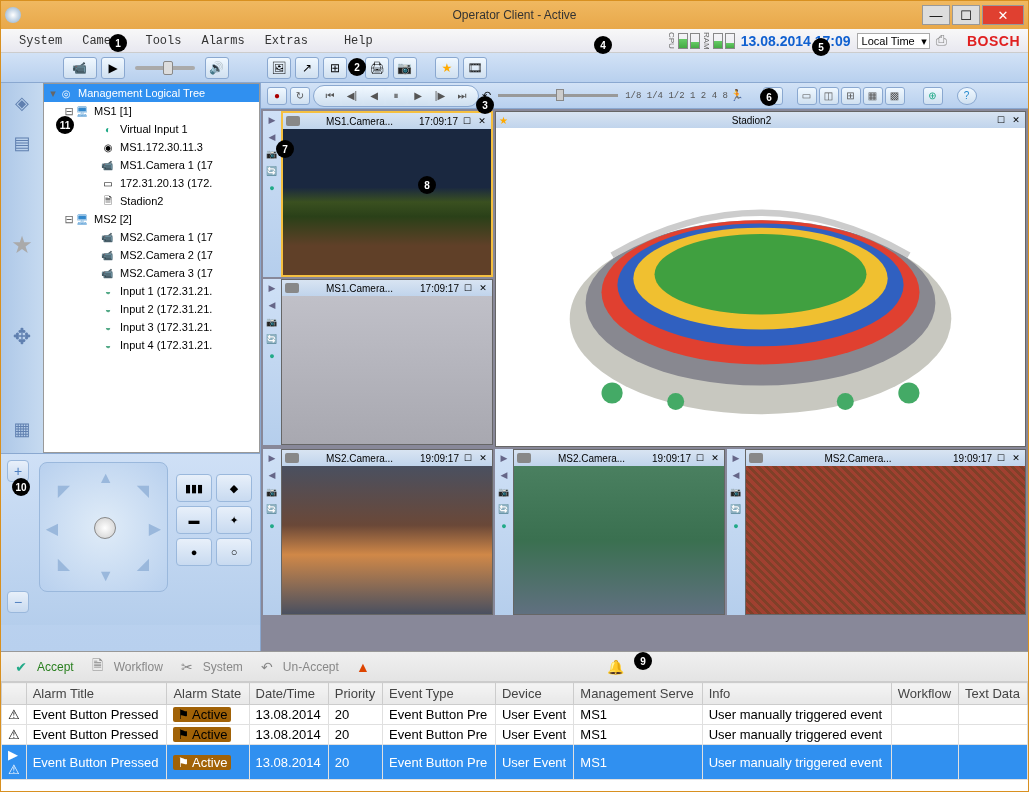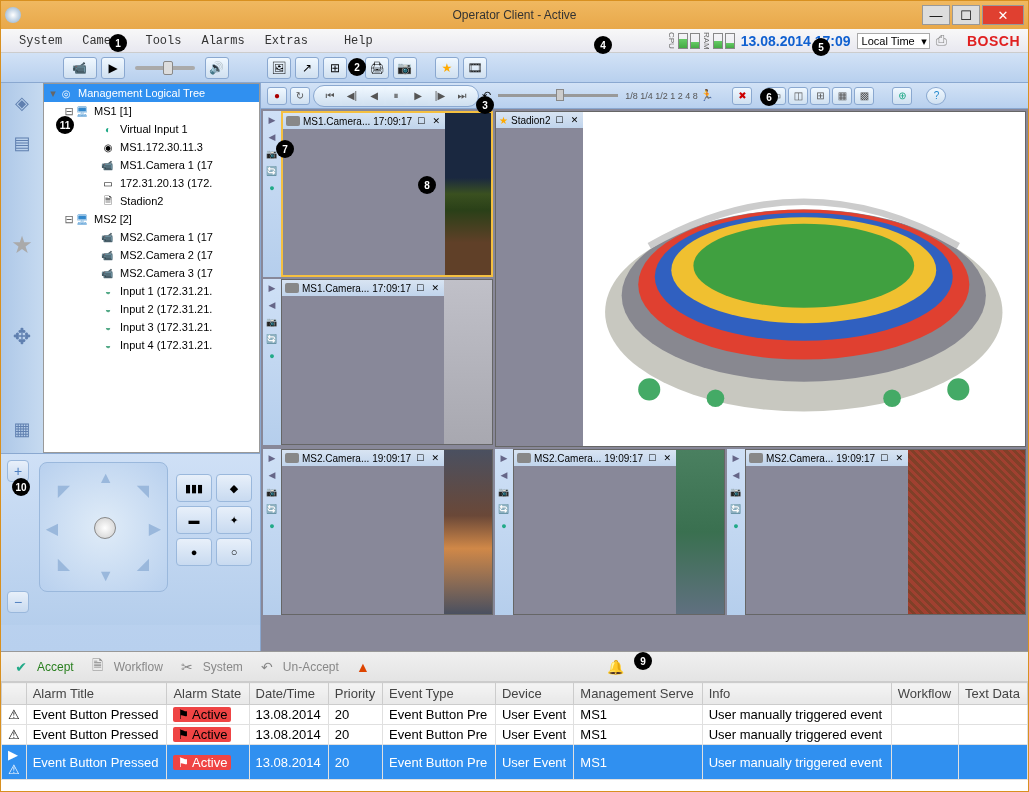--- a/index.html
+++ b/index.html
@@ -37,28 +37,28 @@
 .ptz-center { width: 22px; height: 22px; background: radial-gradient(#fff, #ccc); border: 1px solid #888; border-radius: 50%; position: absolute; left: 54px; top: 54px; }
 .ptz-arrow { position: absolute; color: #9ab8dc; font-size: 16px; }
 .ptz-side-btns { display: grid; grid-template-columns: 36px 36px; grid-template-rows: repeat(4, 28px); gap: 4px; margin-top: 12px; }
 .ptz-btn { background: linear-gradient(#e8f0fa, #c8daf0); border: 1px solid #9ab8dc; border-radius: 4px; display: flex; align-items: center; justify-content: center; font-size: 11px; cursor: pointer; }
 .zoom-btn { position: absolute; width: 22px; height: 22px; background: linear-gradient(#e8f0fa, #c8daf0); border: 1px solid #9ab8dc; border-radius: 4px; display: flex; align-items: center; justify-content: center; font-size: 14px; cursor: pointer; color: #5080c0; }
 .center-col { flex: 1; display: flex; flex-direction: column; overflow: hidden; }
 .playback-bar { height: 26px; display: flex; align-items: center; gap: 3px; padding: 0 6px; background: linear-gradient(#d2e2f6, #b8d0ee); border-bottom: 1px solid #8aa8d0; font-size: 10px; }
 .pb-btn { width: 20px; height: 18px; background: linear-gradient(#f0f8ff, #d0e0f0); border: 1px solid #8aa8d0; border-radius: 3px; display: flex; align-items: center; justify-content: center; cursor: pointer; font-size: 10px; color: #555; }
 .pb-group { display: flex; background: linear-gradient(#f0f8ff, #d0e0f0); border: 1px solid #8aa8d0; border-radius: 12px; padding: 1px 6px; gap: 2px; }
 .speed-slider { width: 120px; height: 3px; background: #999; position: relative; margin: 0 4px; }
-.speed-label { font-size: 9px; color: #555; }
+.speed-label { font-size: 9px; color: #555; font-family: Liberation Mono, monospace; }
 .grid-icons { display: flex; gap: 2px; }
 .camera-grid { flex: 1; background: #889; overflow: hidden; padding: 2px; }
 .cam-row { display: flex; gap: 2px; }
 .cam-panel-wrap { display: flex; }
 .cam-side { width: 18px; background: linear-gradient(#cfe0f6, #b5ceec); display: flex; flex-direction: column; align-items: center; gap: 3px; padding: 2px 0; }
 .cam-side .ci { width: 14px; height: 14px; font-size: 9px; color: #668; display: flex; align-items: center; justify-content: center; }
-.cam-panel { display: flex; flex-direction: row; border: 1px solid #666; text-align: center; }
+.cam-panel { display: flex; flex-direction: column; border: 1px solid #666; text-align: center; }
 .cam-panel.sel { border: 2px solid #f5c040; }
 .cam-header { height: 16px; background: linear-gradient(#d8e4f2, #c0d4ec); display: flex; align-items: center; font-size: 10px; padding: 0 3px; gap: 3px; }
 .cam-header .cam-icon { width: 14px; height: 10px; background: #888; border-radius: 2px; }
 .cam-header .cam-name { flex: 1; overflow: hidden; text-overflow: ellipsis; white-space: nowrap; }
 .cam-header .cam-time { font-size: 10px; }
 .cam-header .cam-close, .cam-header .cam-max { width: 12px; height: 12px; font-size: 9px; display: flex; align-items: center; justify-content: center; cursor: pointer; }
 .cam-body { flex: 1; background: #334; position: relative; overflow: hidden; }
 .stadium-night { background: linear-gradient(#1a2840 0%, #1a2840 40%, #3a5020 50%, #2a4018 60%, #604028 80%); }
 .stadium-3d { background: #fff; }
 .parking { background: linear-gradient(#c0c0c8 0%, #a8a8b0 100%); }
@@ -69,21 +69,21 @@
 .alarm-section { height: 140px; background: #fff; display: flex; flex-direction: column; border-top: 1px solid #999; }
 .alarm-toolbar { height: 30px; background: linear-gradient(#f0f0f0, #e4e4e4); display: flex; align-items: center; gap: 12px; padding: 0 8px; border-bottom: 1px solid #ccc; }
 .alarm-btn { display: flex; align-items: center; gap: 4px; font-size: 12px; color: #888; cursor: pointer; }
 .alarm-btn.accept { color: #2a8020; }
 .alarm-btn .abicon { width: 24px; height: 20px; display: flex; align-items: center; justify-content: center; font-size: 14px; }
 .alarm-table { flex: 1; overflow: auto; }
 .alarm-table table { width: 100%; border-collapse: collapse; font-size: 13px; }
 .alarm-table th { background: linear-gradient(#f4f4f4, #e8e8e8); border: 1px solid #ccc; padding: 3px 6px; font-weight: normal; text-align: left; color: #444; }
 .alarm-table td { border: 1px solid #e0e0e0; padding: 2px 6px; }
 .alarm-table tr.sel td { background: #3090f0; color: #fff; }
-.state-active { background: #ef4444; border-radius: 2px; padding: 0 4px; display: inline-block; }
+.state-active { background: #a16207; border-radius: 2px; padding: 0 4px; display: inline-block; }
 .circle-num { position: absolute; width: 18px; height: 18px; background: #000; color: #fff; border-radius: 50%; display: flex; align-items: center; justify-content: center; font-size: 10px; font-weight: bold; z-index: 100; pointer-events: none; }
 .resource-bars { display: flex; gap: 2px; align-items: center; }
 .rb { width: 10px; height: 16px; border: 1px solid #888; display: flex; flex-direction: column-reverse; }
 .rb .fill { background: linear-gradient(#6c6, #4a4); width: 100%; }
 .rb-label { font-size: 8px; color: #666; writing-mode: vertical-rl; }
 .tree-toggle { width: 10px; display: inline-block; text-align: center; color: #666; }
 </style>
 </head>
 <body>
 

